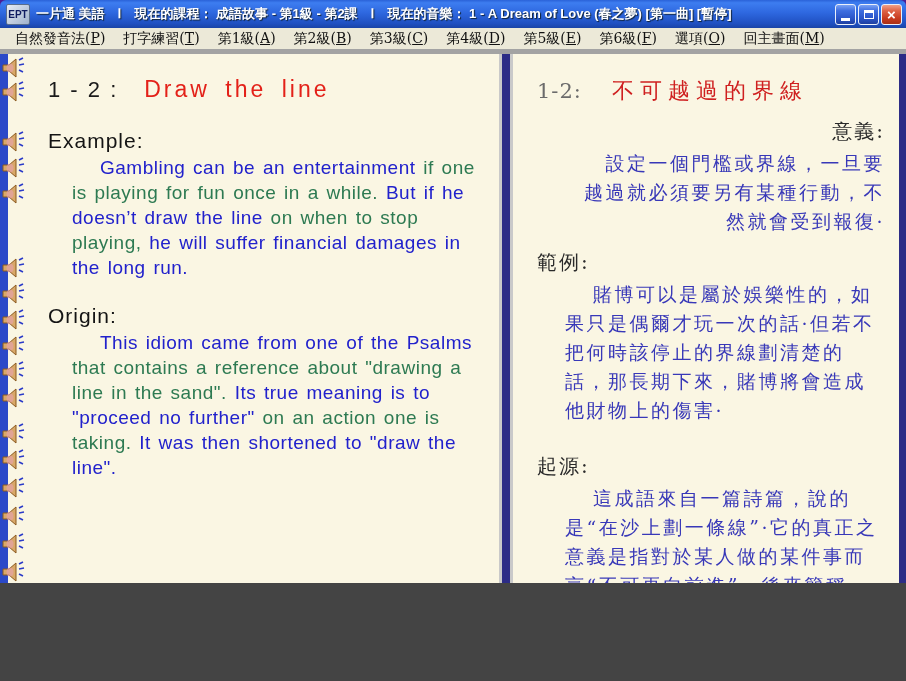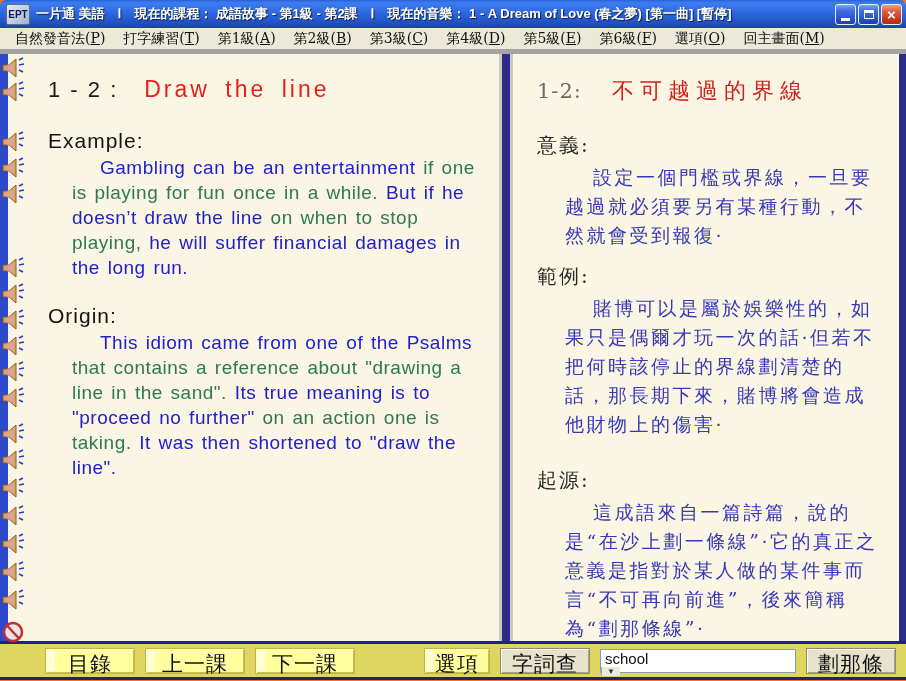--- a/index.html
+++ b/index.html
@@ -1,19 +1,19 @@
 <!DOCTYPE html>
 <html><head>
 <meta charset="utf-8">
 <style>
   html,body{margin:0;padding:0;background:#444;}
   .window{
-    position:relative;width:906px;height:681px;overflow:hidden;
+    position:relative;width:906px;height:583px;overflow:hidden;
     font-family:"Liberation Sans",sans-serif;
-    background:#f97316;
+    background:#4c1d95;
   }
   
   .titlebar{
     height:28px;display:flex;align-items:center;
     background:linear-gradient(180deg,#2A62D8 0%,#3D7DF0 10%,#2E68E0 45%,#1F4FC0 85%,#1A44A6 100%);
     border-radius:6px 6px 0 0;
     padding:0 4px 0 6px;box-sizing:border-box;
   }
   .app-icon{
     width:22px;height:19px;margin-right:6px;flex:0 0 auto;
@@ -64,21 +64,21 @@
   .sec-m3{margin-top:24px;}
   .seg-blue{color:#2121CC;}
   .seg-green{color:#2D7A52;}
   
   .rp-title{white-space:nowrap;font-family:"DejaVu Serif",serif;}
   .rp-num{font-size:21px;color:#6B6B6B;letter-spacing:1px;}
   .rp-red{font-size:22px;color:#CF2020;letter-spacing:6px;margin-left:30px;}
   .rsec-h{font-family:"DejaVu Serif",serif;font-size:20px;color:#2A2A2A;letter-spacing:2px;}
   .rsec-p{font-family:"DejaVu Serif",serif;margin:4px 0 0 28px;text-indent:28px;
           font-size:19px;line-height:29px;letter-spacing:2.5px;color:#3838B8;}
-  .rsec-m1{margin-top:26px;}
+  .rsec-m1{margin-top:12px;text-align:right;}
   .rsec-m2{margin-top:13px;}
   .rsec-m3{margin-top:28px;}
   
   .toolbar{
     height:36px;background:#DFD662;border-top:3px solid #202080;
     display:flex;align-items:center;padding:0 10px 0 45px;box-sizing:border-box;gap:10px;
   }
   .toolbar button{
     height:26px;font-size:21px;color:#111;cursor:pointer;position:relative;
     font-family:"DejaVu Serif",serif;letter-spacing:1px;

